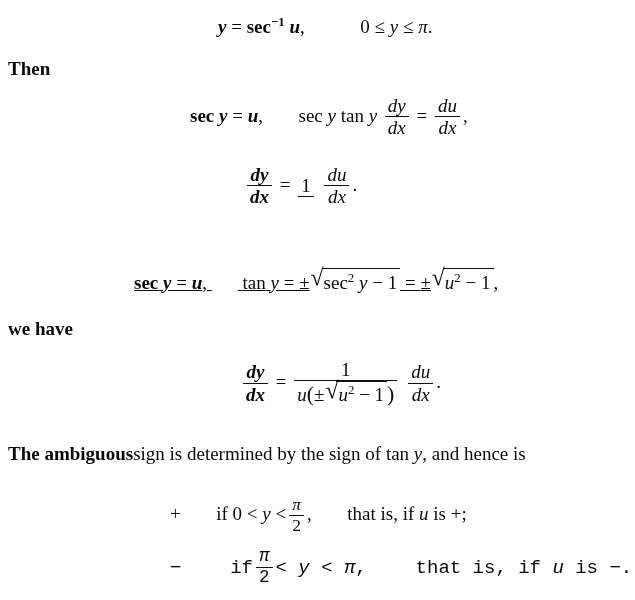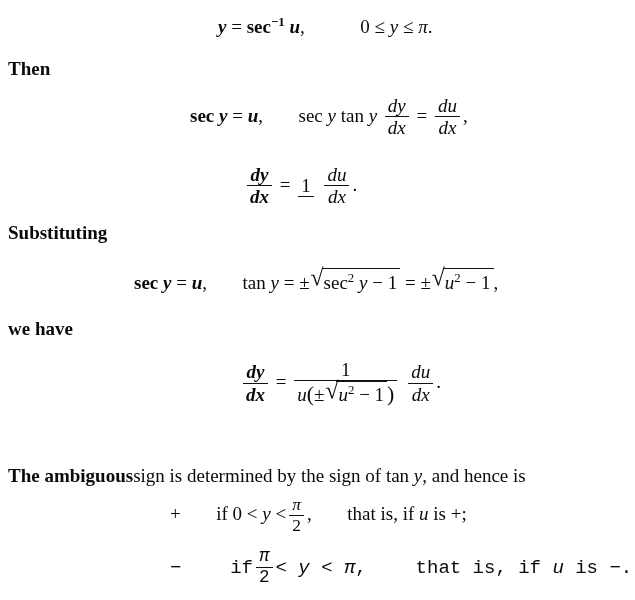--- a/index.html
+++ b/index.html
@@ -136,23 +136,22 @@
     <span class="op">=</span>
     <span class="frac">
       <span class="num op">1</span>
     </span>
     <span class="frac">
       <span class="num mi">du</span>
       <span class="den mi">dx</span>
     </span><span class="op">.</span>
   </div>
 
-  <div class="line txt bold" style="left:8px; top:222px;">Substituting</div>
-
-  <div class="line eq" style="left:134px; top:268px;">
+
+  <div class="line eq" style="left:134px; top:268px;text-decoration:underline;">
     <span class="mb op">sec</span>
     <span class="mb ital">y</span>
     <span class="op">=</span>
     <span class="mb ital">u</span><span class="op">,</span>
     <span class="sp-lg"></span>
     <span class="op">tan</span>
     <span class="mi">y</span>
     <span class="op">=</span>
     <span class="pm">±</span><span class="sqrt"><span class="sign">√</span><span class="radicand"><span class="op">sec</span><span class="sup">2</span> <span class="mi">y</span> <span class="op">−</span> <span class="op">1</span></span></span>
     <span class="op">=</span>
@@ -170,21 +169,21 @@
     <span class="frac">
       <span class="num op">1</span>
       <span class="den"><span class="mi">u</span><span class="paren-big">(</span><span class="pm">±</span><span class="sqrt"><span class="sign">√</span><span class="radicand"><span class="mi">u</span><span class="sup">2</span> <span class="op">−</span> <span class="op">1</span></span></span><span class="paren-big">)</span></span>
     </span>
     <span class="frac">
       <span class="num mi">du</span>
       <span class="den mi">dx</span>
     </span><span class="op">.</span>
   </div>
 
-  <div class="line txt" style="left:8px; top:465px;">
+  <div class="line txt" style="left:8px; top:443px;">
     <span class="bold">The ambiguous</span><span>sign is determined by the sign of tan </span><span class="mi">y</span><span>, and hence is</span>
   </div>
 
   <div class="line txt" style="left:170px; top:496px;">
     <span class="op">+</span>
     <span class="sp-lg"></span>
     <span>if 0 &lt;</span>
     <span class="mi">y</span>
     <span>&lt;</span><span class="frac small"><span class="num mi">π</span><span class="den">2</span></span><span>,</span>
     <span class="sp-lg"></span>

